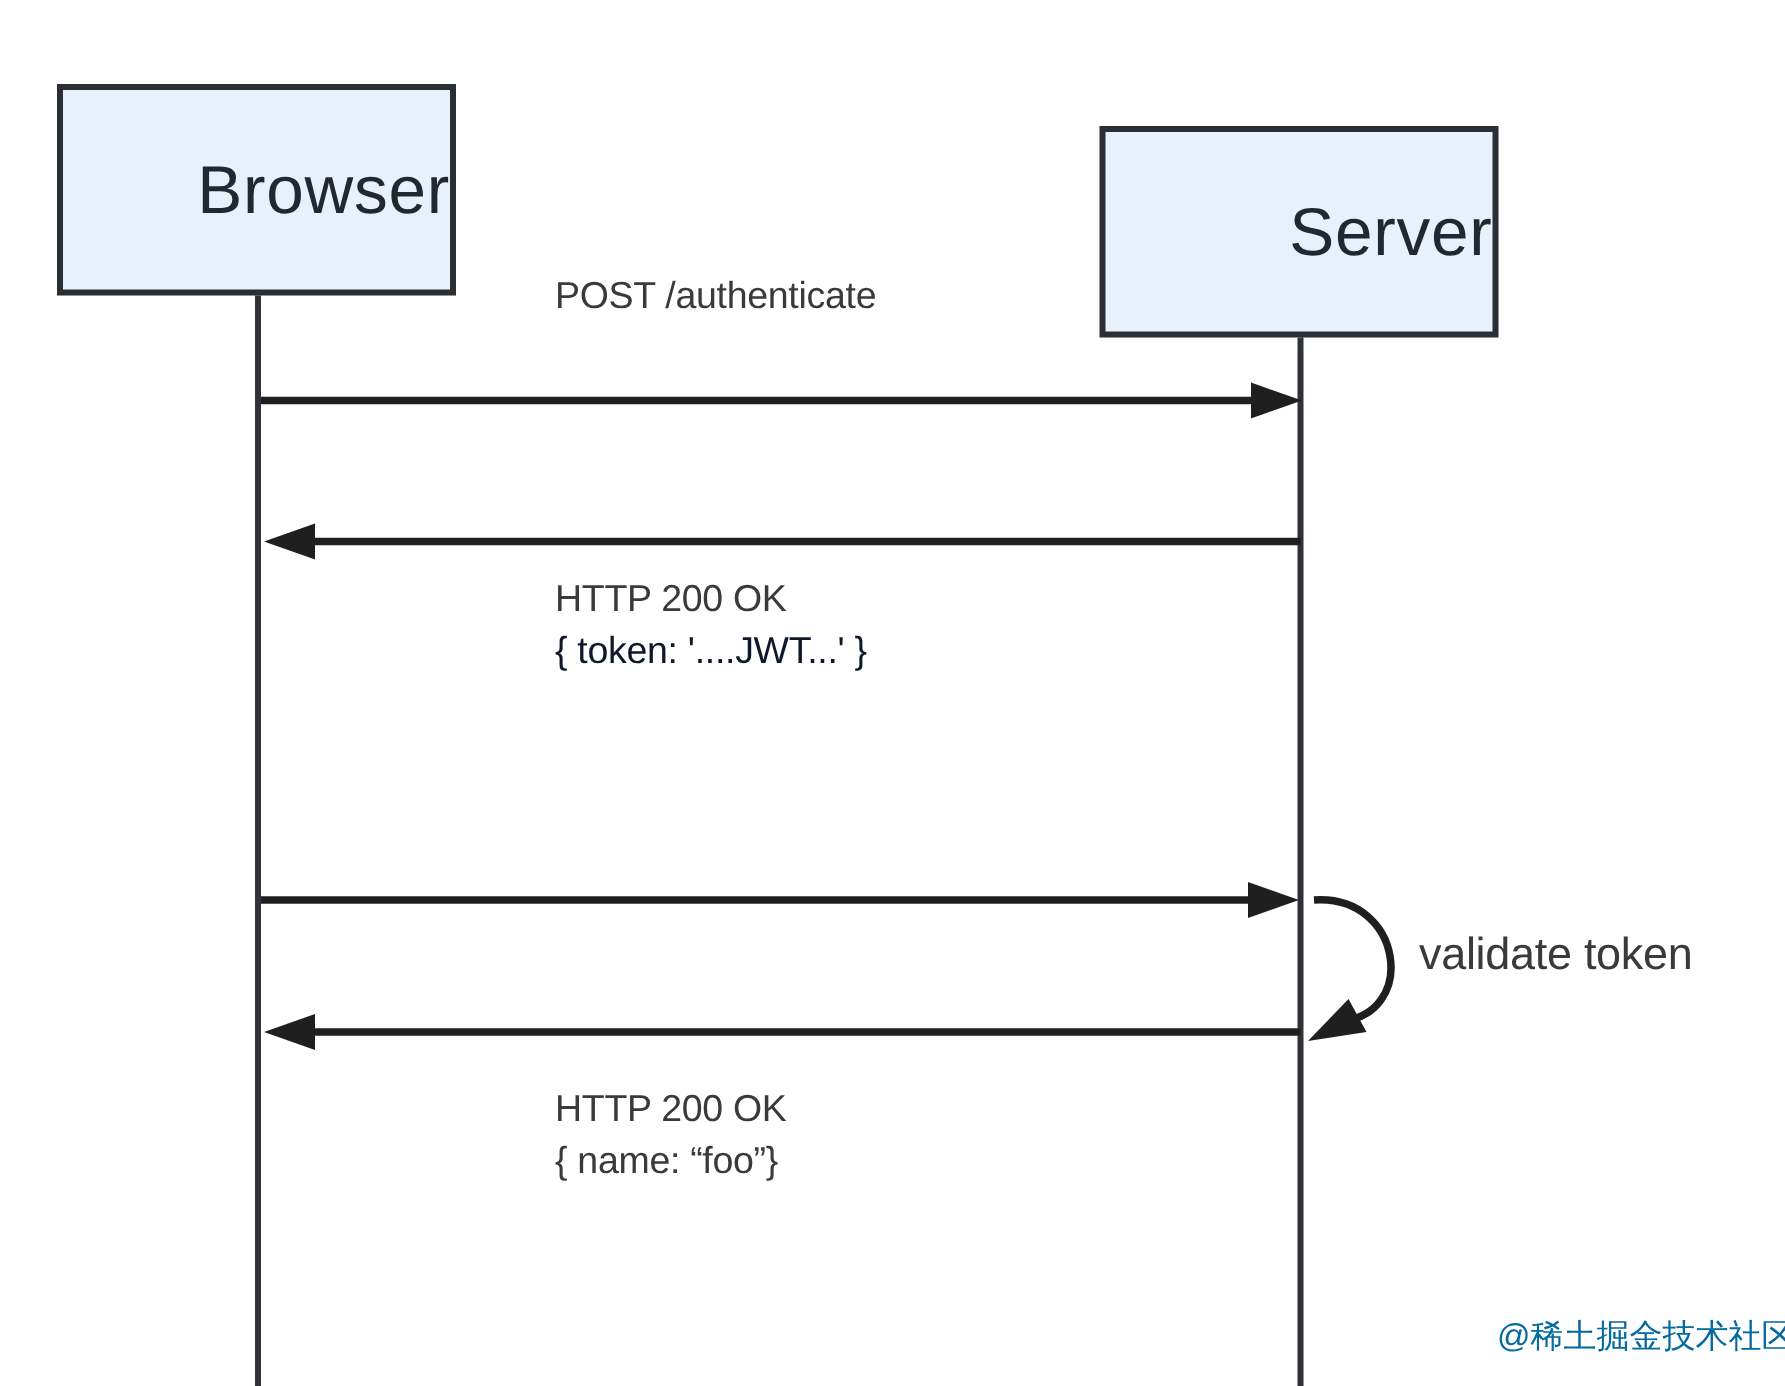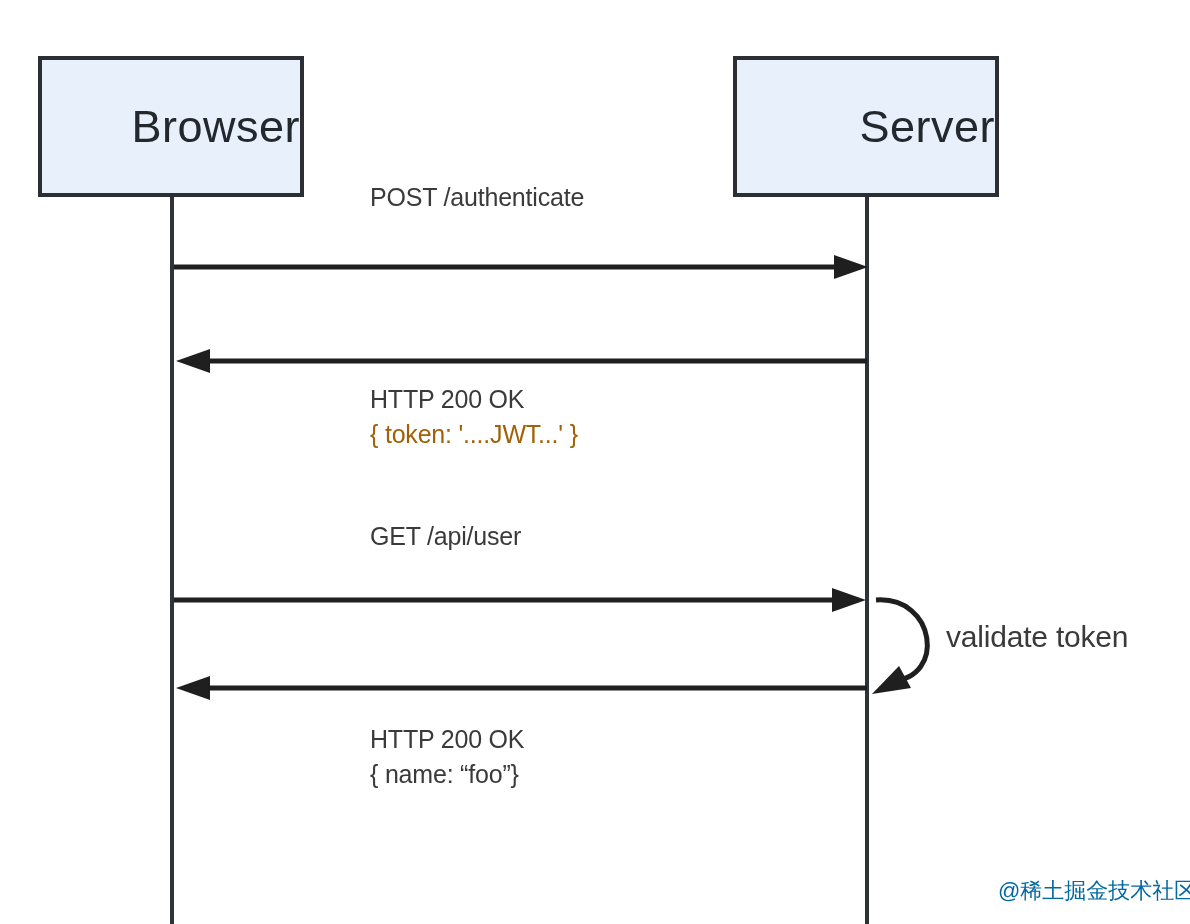--- a/index.html
+++ b/index.html
@@ -31,32 +31,32 @@
     background: #e8f1fb;
     border: 4px solid #2b2f33;
     display: flex;
     align-items: center;
     justify-content: flex-end;
     font-size: 45px;
     letter-spacing: 0.5px;
     color: #23282e;
   }
   .actor-browser { left: 38px; }
-  .actor-server  { left: 733px; }
+  .actor-server  { left: 733px; margin-top: 28px; }
   .msg {
     position: absolute;
     left: 370px;
     font-size: 25px;
     line-height: 35px;
     letter-spacing: -0.2px;
     color: #3a3a3a;
     white-space: nowrap;
   }
   .msg .line { display: block; }
-  .msg .green { color: #a16207; }
+  .msg .green { color: #0f172a; }
   .msg-1 { top: 180px; text-align: right; }
   .msg-2 { top: 382px; }
   .msg-3 { top: 519px; }
   .msg-4 { top: 722px; }
   .loop-label {
     position: absolute;
     left: 946px;
     top: 620px;
     font-size: 30px;
     letter-spacing: -0.2px;
@@ -118,21 +118,20 @@
   <div class="msg msg-1">
     <span class="line">POST /authenticate</span>
   </div>
 
   <div class="msg msg-2">
     <span class="line">HTTP 200 OK</span>
     <span class="line green">{ token: '....JWT...' }</span>
   </div>
 
   <div class="msg msg-3">
-    <span class="line">GET /api/user</span>
   </div>
 
   <div class="msg msg-4">
     <span class="line">HTTP 200 OK</span>
     <span class="line">{ name: “foo”}</span>
   </div>
 
   <div class="loop-label">validate token</div>
 
   <div class="watermark">@稀土掘金技术社区</div>

